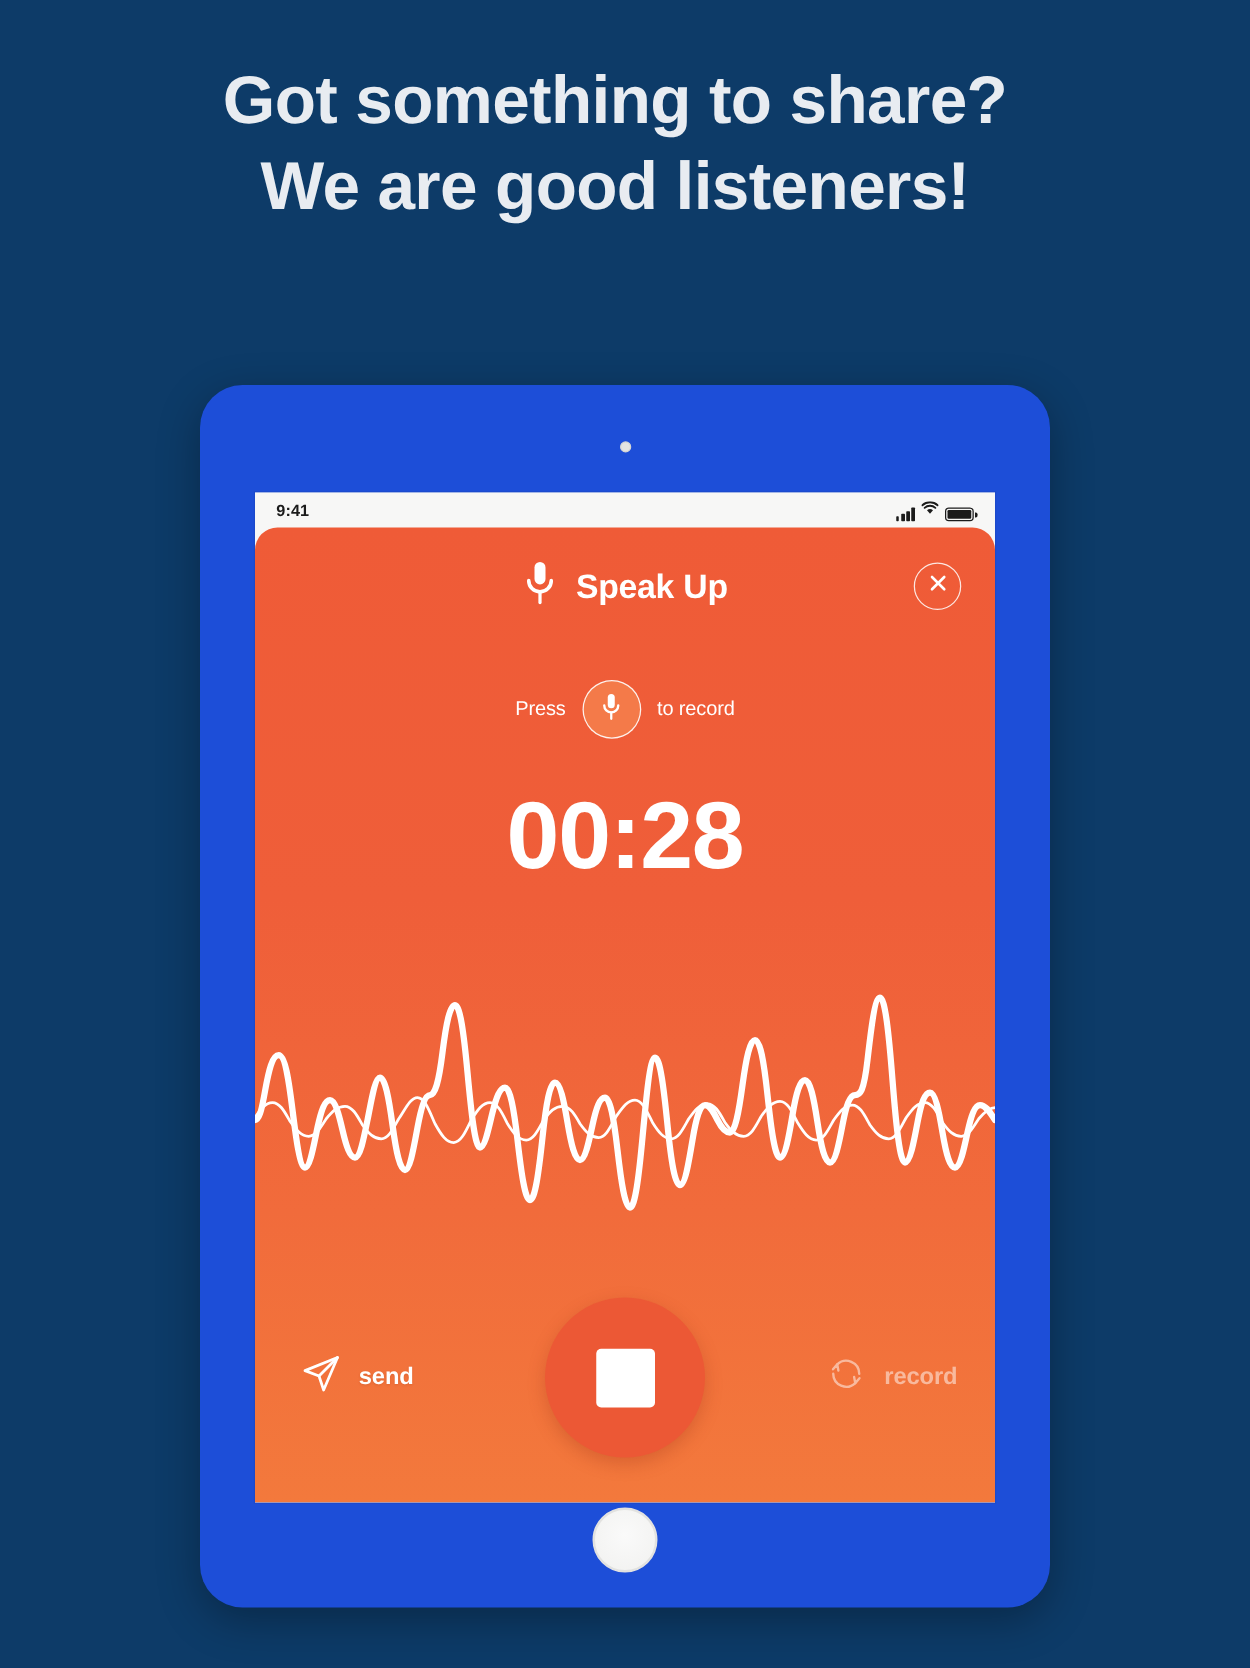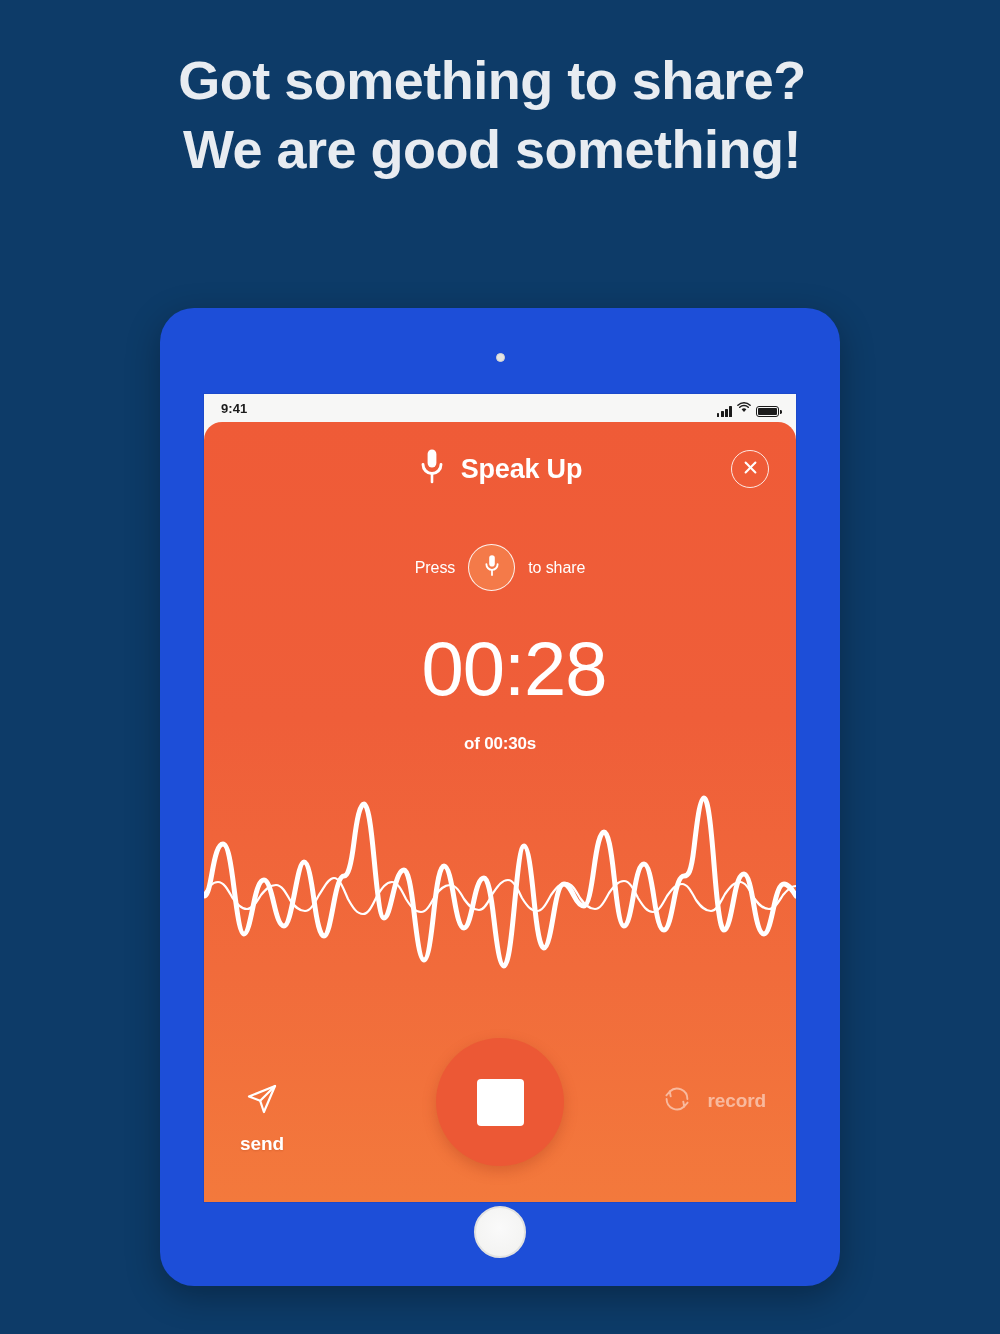--- a/index.html
+++ b/index.html
@@ -137,24 +137,23 @@
     background: #f47a49;
     border: 1.8px solid rgba(255,255,255,0.9);
     display: flex; align-items: center; justify-content: center;
   }
 
   
   #timer {
     position: absolute; left: 0; top: 209px; width: 592px;
     text-align: center;
     color: #ffffff;
-    font-size: 76px; font-weight: normal;
+    font-size: 76px; font-weight: bold;
     letter-spacing: -1px;
     line-height: 1;
-    margin-left: 14px;
   }
   #timer-total {
     position: absolute; left: 0; top: 312px; width: 592px;
     text-align: center; color: #ffffff;
     font-size: 17px; font-weight: bold; letter-spacing: -0.2px;
   }
 
   
   #waveform {
     position: absolute;
@@ -174,42 +173,42 @@
     background: #ec5835;
     box-shadow: 0 5px 14px rgba(150,45,20,0.28);
     display: flex; align-items: center; justify-content: center;
   }
   #stop-square {
     width: 47px; height: 47px; border-radius: 4px; background: #ffffff;
   }
   #send-button {
     position: absolute;
     left: 36px; top: 44px;
-    display: flex; align-items: center; gap: 13px; flex-direction: column;
+    display: flex; align-items: center; gap: 13px;
   }
   #send-label {
     color: #ffffff; font-size: 19px; font-weight: bold; letter-spacing: -0.1px;
     text-shadow: 0 1px 2px rgba(150,50,20,0.22);
   }
   #restart-button {
     position: absolute;
     right: 30px; top: 44px;
     display: flex; align-items: center; gap: 13px;
     opacity: 0.50;
   }
   #restart-label {
     color: #ffffff; font-size: 19px; font-weight: bold; letter-spacing: -0.1px;
   }
 </style>
 </head>
 <body>
 
 <div id="headline">
   <span class="hl-line">Got something to share?</span>
-  <span class="hl-line">We are good something!</span>
+  <span class="hl-line">We are good listeners!</span>
 </div>
 
 <div id="tablet">
 
   <div id="camera-dot"></div>
 
   <div id="screen">
 
     <div id="status-bar">
       <div id="status-time">9:41</div>
@@ -260,25 +259,24 @@
         <span>Press</span>
         <span id="press-mic-button">
           <span>
             <svg width="16" height="23" viewBox="0 0 16 23">
               <rect x="5.2" y="1.2" width="5.6" height="11.4" rx="2.8" fill="#ffffff"></rect>
               <path d="M2.4 10.3 a5.6 5.6 0 0 0 11.2 0" stroke="#ffffff" stroke-width="1.9" fill="none" stroke-linecap="round"></path>
               <line x1="8" y1="16" x2="8" y2="21" stroke="#ffffff" stroke-width="1.8" stroke-linecap="round"></line>
             </svg>
           </span>
         </span>
-        <span>to share</span>
+        <span>to record</span>
       </div>
 
       <div id="timer">00:28</div>
-      <div id="timer-total">of 00:30s</div>
 
       <div id="waveform">
         <svg width="592" height="232" viewBox="0 0 592 232" preserveAspectRatio="none">
 
           <path fill="none" stroke="#ffffff" stroke-width="2.2" stroke-linecap="round" stroke-linejoin="round" d="M0,116 C4,110 8,104 14,104 C20,104 24,112 28,119 C33,126 37,131 43,131 C49,131 53,123 57,117
                C62,111 66,107 72,107 C78,107 82,115 86,122 C91,129 95,133 101,133 C107,133 111,124 115,117
                C120,110 124,100 130,100 C136,100 140,112 144,121 C149,130 153,136 159,136 C165,136 169,126 173,118
                C178,110 182,104 188,104 C194,104 198,113 202,121 C207,129 211,134 217,134 C223,134 227,125 231,118
                C236,111 240,107 246,107 C252,107 256,114 260,121 C265,128 269,132 275,132 C281,132 285,122 289,115
                C294,108 298,102 304,102 C310,102 314,112 318,120 C323,128 327,133 333,133 C339,133 343,124 347,117

